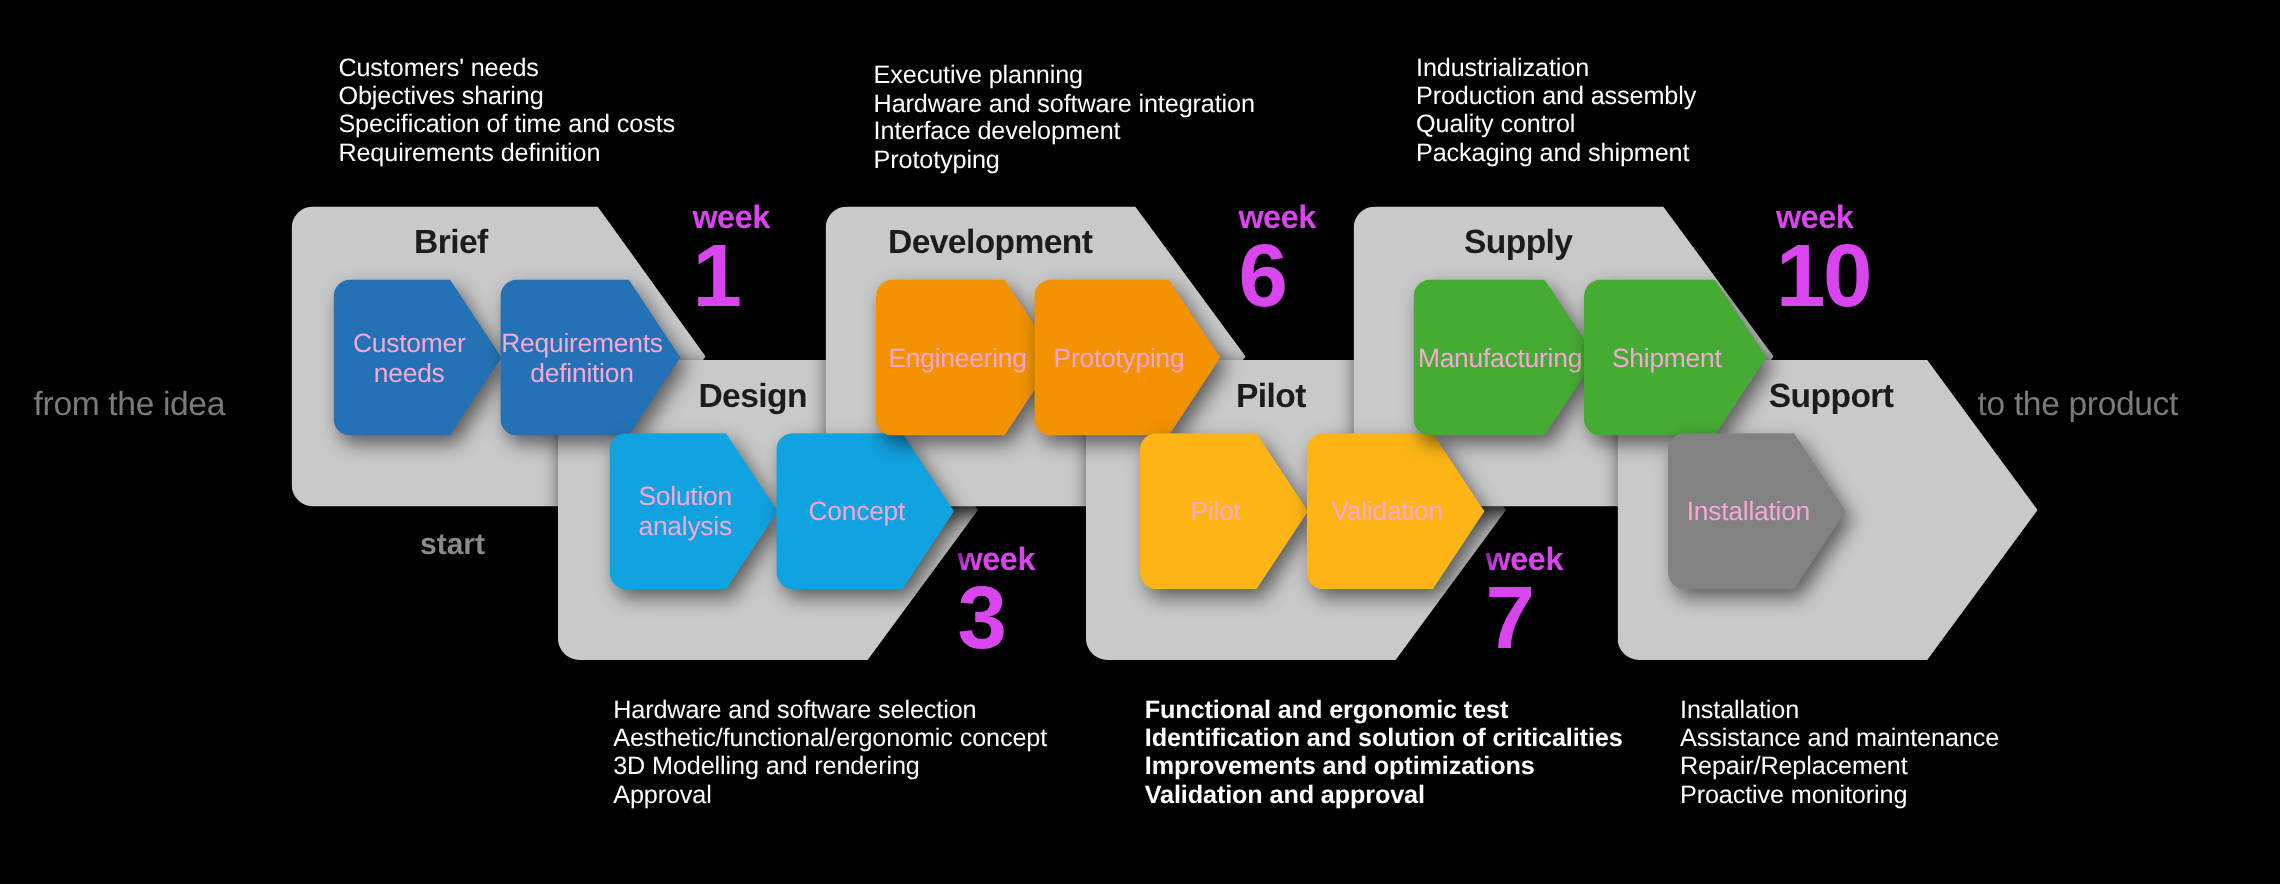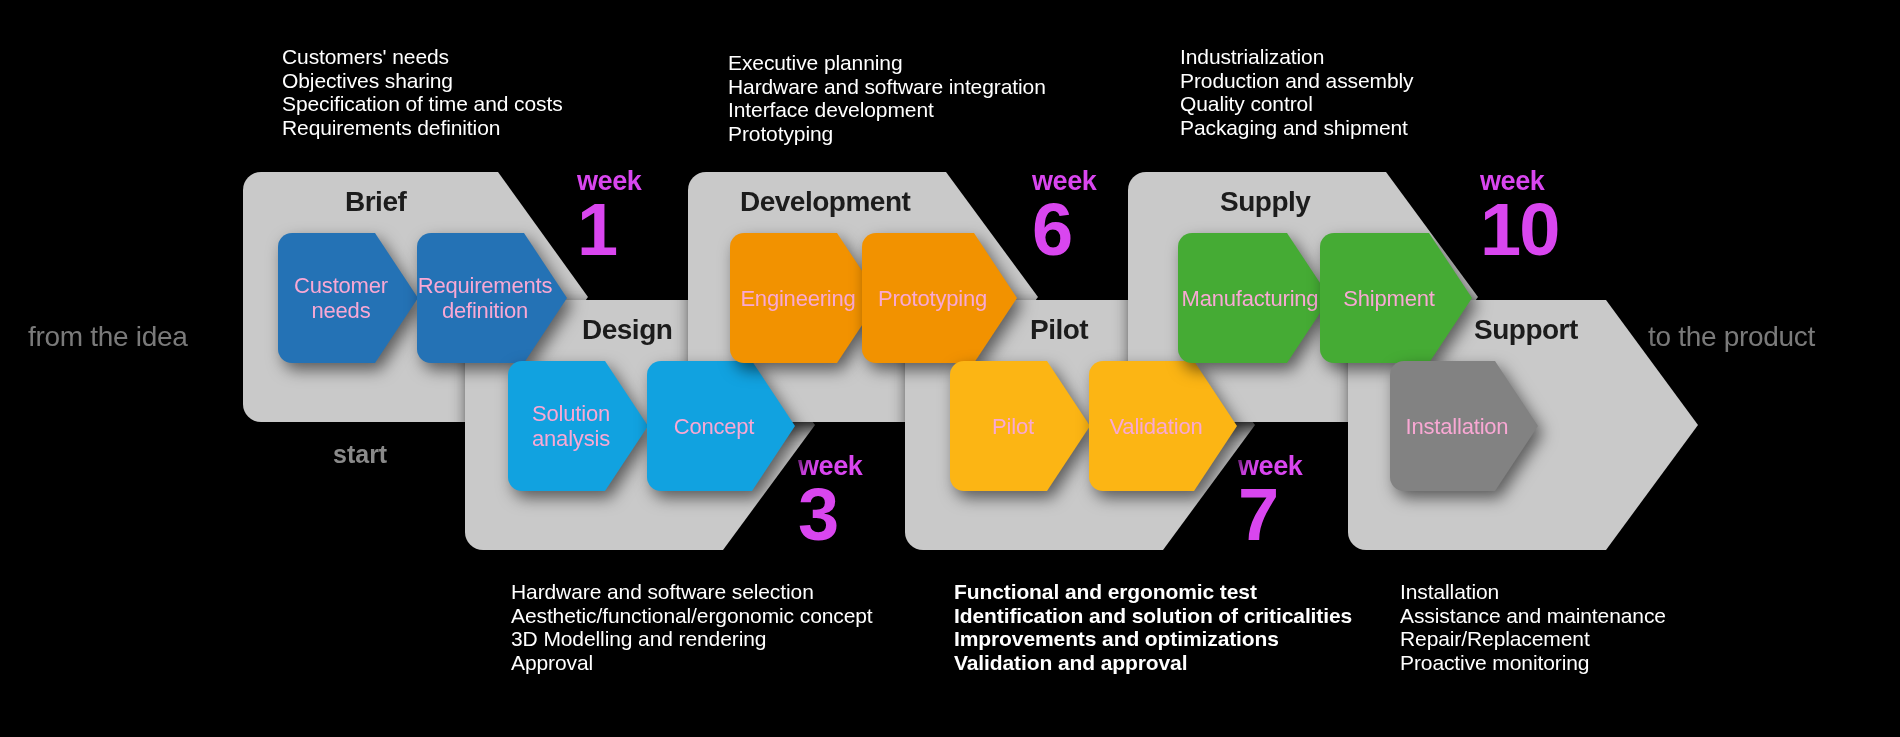--- a/index.html
+++ b/index.html
@@ -154,21 +154,21 @@
 
   <div class="note" style="left:1400px; top:580px;">
     <div>Installation</div>
     <div>Assistance and maintenance</div>
     <div>Repair/Replacement</div>
     <div>Proactive monitoring</div>
   </div>
 
   <div class="endcap" style="left:28px; top:321px;">from the idea</div>
   <div class="endcap" style="left:1648px; top:321px;">to the product</div>
-  <div class="startmark" style="left:333px; top:440px;">start</div>
+  <div class="startmark" style="left:350px; top:440px;">start</div>
 
   <div class="week" style="left:577px; top:167px;">
     <div class="w-label">week</div>
     <div class="w-num">1</div>
   </div>
   <div class="week" style="left:798px; top:452px;">
     <div class="w-label">week</div>
     <div class="w-num">3</div>
   </div>
   <div class="week" style="left:1032px; top:167px;">

